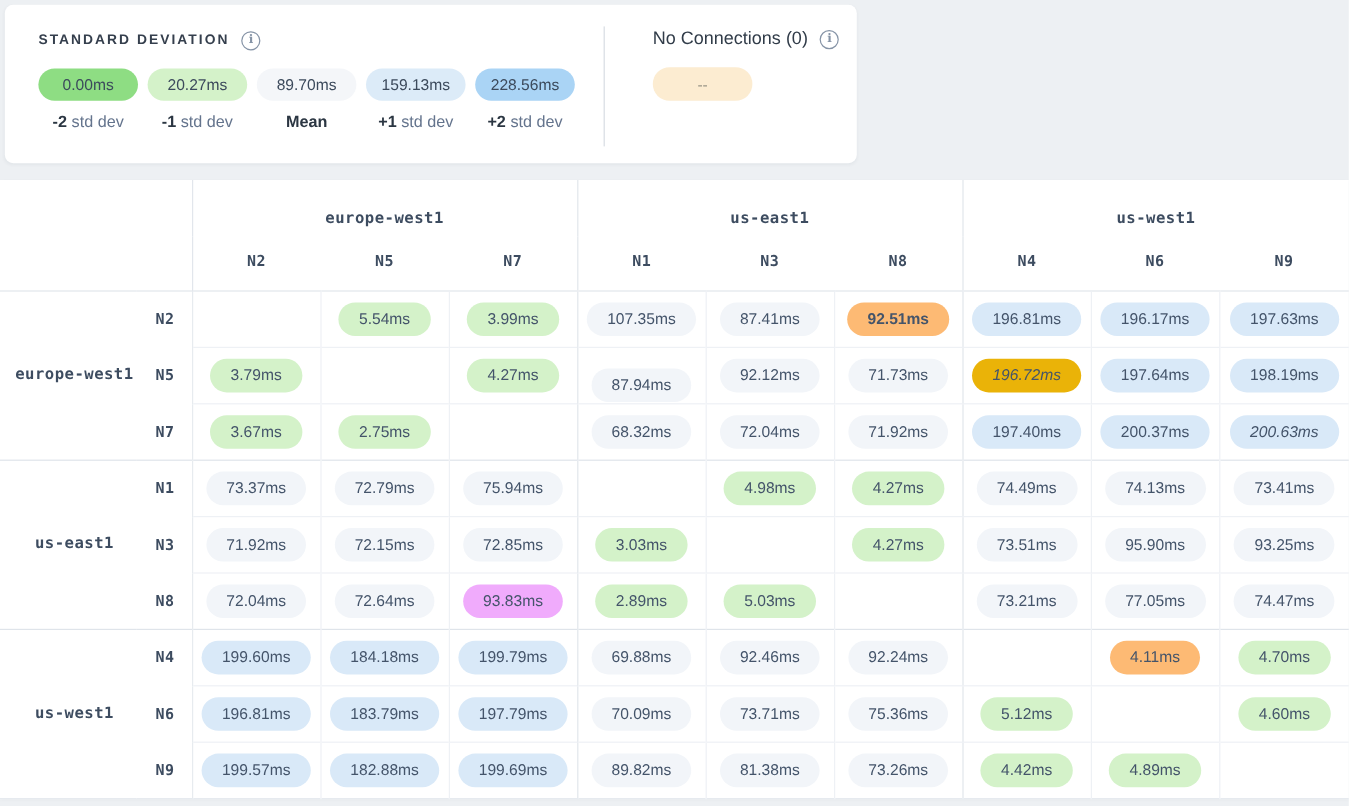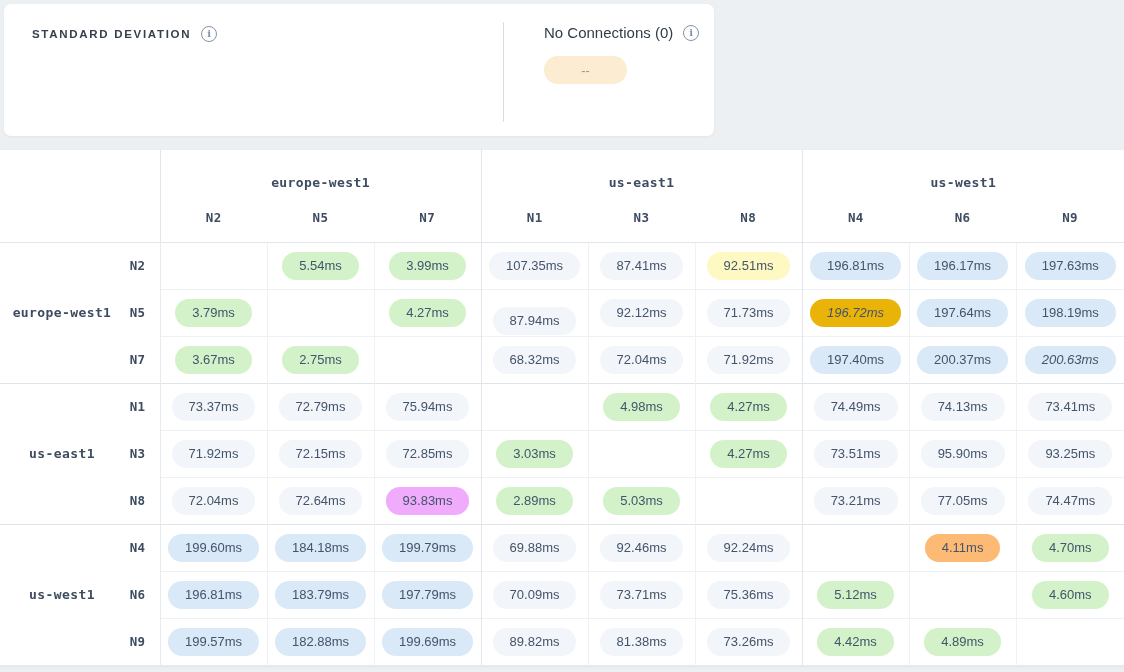--- a/index.html
+++ b/index.html
@@ -86,20 +86,34 @@
 </style>
 </head>
 <body>
 
 <div class="legend-card">
   <div class="std-section">
     <div class="title-row">
       <span class="std-title">STANDARD DEVIATION</span>
       <span class="info-icon">i</span>
     </div>
+    <div class="pill-row">
+      <span class="pill legend-pill" style="background: rgb(142, 221, 131);">0.00ms</span>
+      <span class="pill legend-pill" style="background: rgb(212, 242, 201);">20.27ms</span>
+      <span class="pill legend-pill" style="background: rgb(244, 246, 249);">89.70ms</span>
+      <span class="pill legend-pill" style="background: rgb(220, 235, 248);">159.13ms</span>
+      <span class="pill legend-pill" style="background: rgb(170, 212, 245);">228.56ms</span>
+    </div>
+    <div class="label-row">
+      <span class="legend-label"><b>-2</b><span> std dev</span></span>
+      <span class="legend-label"><b>-1</b><span> std dev</span></span>
+      <span class="legend-label"><b>Mean</b><span></span></span>
+      <span class="legend-label"><b>+1</b><span> std dev</span></span>
+      <span class="legend-label"><b>+2</b><span> std dev</span></span>
+    </div>
   </div>
   <div class="v-divider"></div>
   <div class="noconn-section">
     <div class="title-row">
       <span class="noconn-title">No Connections (0)</span>
       <span class="info-icon">i</span>
     </div>
     <span class="pill noconn-pill" style="background: rgb(252, 236, 209);">--</span>
   </div>
 </div>
@@ -141,21 +155,21 @@
 
   <tbody class="row-group">
     <tr>
       <th class="mono-label region" rowspan="3">europe-west1</th>
       <th class="mono-label node">N2</th>
       <td class="cell"><span class="pill cell-pill empty"></span></td>
       <td class="cell"><span class="pill cell-pill" style="background: rgb(212, 242, 201);">5.54ms</span></td>
       <td class="cell"><span class="pill cell-pill" style="background: rgb(212, 242, 201);">3.99ms</span></td>
       <td class="cell gsep"><span class="pill cell-pill" style="background: rgb(242, 245, 249);">107.35ms</span></td>
       <td class="cell"><span class="pill cell-pill" style="background: rgb(242, 245, 249);">87.41ms</span></td>
-      <td class="cell"><span class="pill cell-pill" style="background: #fef9c3;">92.51ms</span></td>
+      <td class="cell"><span class="pill cell-pill" style="background: #fdba74; font-weight: bold;">92.51ms</span></td>
       <td class="cell gsep"><span class="pill cell-pill" style="background: rgb(217, 233, 248);">196.81ms</span></td>
       <td class="cell"><span class="pill cell-pill" style="background: rgb(217, 233, 248);">196.17ms</span></td>
       <td class="cell"><span class="pill cell-pill" style="background: rgb(217, 233, 248);">197.63ms</span></td>
     </tr>
     <tr class="sub">
       <th class="mono-label node">N5</th>
       <td class="cell"><span class="pill cell-pill" style="background: rgb(212, 242, 201);">3.79ms</span></td>
       <td class="cell"><span class="pill cell-pill empty"></span></td>
       <td class="cell"><span class="pill cell-pill" style="background: rgb(212, 242, 201);">4.27ms</span></td>
       <td class="cell gsep"><span class="pill cell-pill" style="background: rgb(242, 245, 249); margin-top: 16px;">87.94ms</span></td>

